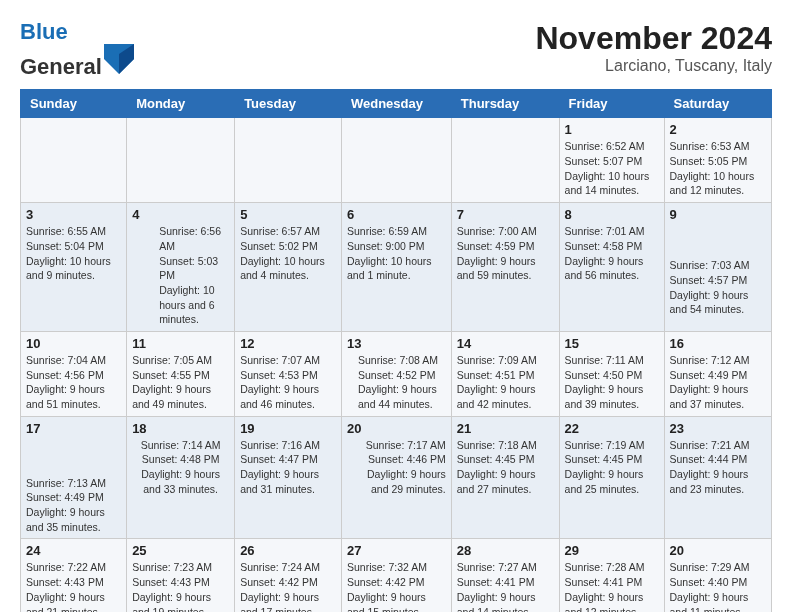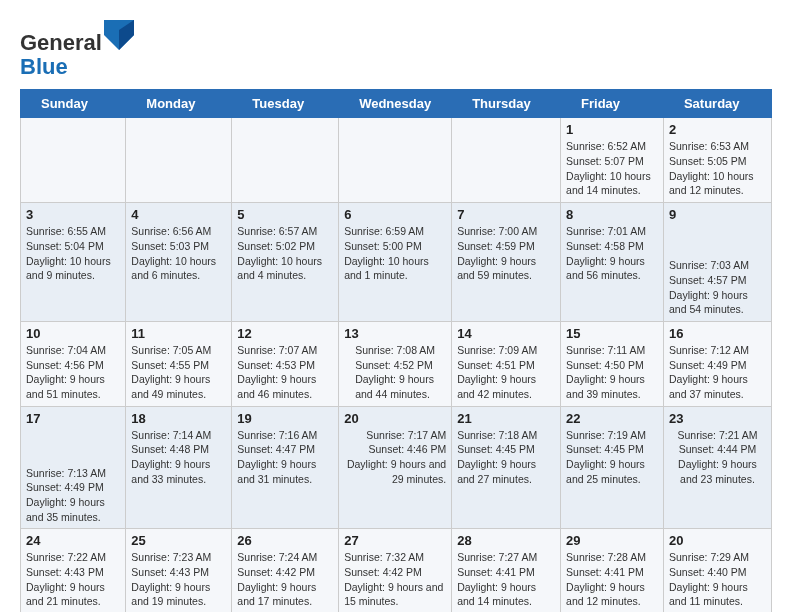--- a/index.html
+++ b/index.html
@@ -45,21 +45,21 @@
       color: #555;
     }
     table {
       width: 100%;
       border-collapse: collapse;
       font-size: 11px;
     }
     thead tr th {
       background-color: #2a6db5;
       color: #fff;
-      padding: 6px 20px;
+      padding: 6px 9px;
       text-align: left;
       font-size: 13px;
       font-weight: bold;
       border: 1px solid #2a6db5;
     }
     tbody tr td {
       border: 1px solid #ccc;
       padding: 4px 5px;
       vertical-align: top;
       width: 113px;
@@ -88,29 +88,33 @@
       min-height: 80px;
     }
   </style>
 </head>
 <body>
 
 <div class="header">
   <div class="logo">
     <div>
       <div class="logo-text">
+        <span class="logo-blue">Blue</span>
+      </div>
+      <div class="logo-text">
         <span class="logo-general">General</span><svg class="logo-icon" viewBox="0 0 30 30">
             <polygon points="0,0 30,0 30,15 15,30 0,15" fill="#1a6eb5"></polygon>
             <polygon points="15,10 30,0 30,15 15,30" fill="#0d4a8c"></polygon>
           </svg>
       </div>
-      <div class="logo-text">
-        <span class="logo-blue">Blue</span>
-      </div>
     </div>
+  </div>
+  <div class="title-block">
+    <div class="month-title">November 2024</div>
+    <div class="location">Larciano, Tuscany, Italy</div>
   </div>
 </div>
 
 <table>
   <thead>
     <tr>
     <th>Sunday</th>
         <th>Monday</th>
         <th>Tuesday</th>
         <th>Wednesday</th>
@@ -141,34 +145,34 @@
       </tr>
       <tr>
         <td>
           <span class="day-num">3</span>
           <div class="day-info" style="white-space: pre-line;">Sunrise: 6:55 AM
 Sunset: 5:04 PM
 Daylight: 10 hours and 9 minutes.</div>
         </td>
         <td>
           <span class="day-num">4</span>
-          <div class="day-info" style="white-space: pre-line;">Sunrise: 6:56 AM
+          <div class="day-info" style="white-space: pre-line; margin-left: 27px;">Sunrise: 6:56 AM
 Sunset: 5:03 PM
 Daylight: 10 hours and 6 minutes.</div>
         </td>
         <td>
           <span class="day-num">5</span>
           <div class="day-info" style="white-space: pre-line;">Sunrise: 6:57 AM
 Sunset: 5:02 PM
 Daylight: 10 hours and 4 minutes.</div>
         </td>
         <td>
           <span class="day-num">6</span>
           <div class="day-info" style="white-space: pre-line;">Sunrise: 6:59 AM
-Sunset: 5:00 PM
+Sunset: 9:00 PM
 Daylight: 10 hours and 1 minute.</div>
         </td>
         <td>
           <span class="day-num">7</span>
           <div class="day-info" style="white-space: pre-line;">Sunrise: 7:00 AM
 Sunset: 4:59 PM
 Daylight: 9 hours and 59 minutes.</div>
         </td>
         <td>
           <span class="day-num">8</span>
@@ -229,21 +233,21 @@
       </tr>
       <tr>
         <td>
           <span class="day-num">17</span>
           <div class="day-info" style="white-space: pre-line; margin-top: 40px;">Sunrise: 7:13 AM
 Sunset: 4:49 PM
 Daylight: 9 hours and 35 minutes.</div>
         </td>
         <td>
           <span class="day-num">18</span>
-          <div class="day-info" style="white-space: pre-line;">Sunrise: 7:14 AM
+          <div class="day-info" style="white-space: pre-line; text-align: center;">Sunrise: 7:14 AM
 Sunset: 4:48 PM
 Daylight: 9 hours and 33 minutes.</div>
         </td>
         <td>
           <span class="day-num">19</span>
           <div class="day-info" style="white-space: pre-line;">Sunrise: 7:16 AM
 Sunset: 4:47 PM
 Daylight: 9 hours and 31 minutes.</div>
         </td>
         <td>
@@ -259,21 +263,21 @@
 Daylight: 9 hours and 27 minutes.</div>
         </td>
         <td>
           <span class="day-num">22</span>
           <div class="day-info" style="white-space: pre-line;">Sunrise: 7:19 AM
 Sunset: 4:45 PM
 Daylight: 9 hours and 25 minutes.</div>
         </td>
         <td>
           <span class="day-num">23</span>
-          <div class="day-info" style="white-space: pre-line; text-align: center;">Sunrise: 7:21 AM
+          <div class="day-info" style="white-space: pre-line;">Sunrise: 7:21 AM
 Sunset: 4:44 PM
 Daylight: 9 hours and 23 minutes.</div>
         </td>
       </tr>
       <tr>
         <td>
           <span class="day-num">24</span>
           <div class="day-info" style="white-space: pre-line;">Sunrise: 7:22 AM
 Sunset: 4:43 PM
 Daylight: 9 hours and 21 minutes.</div>

